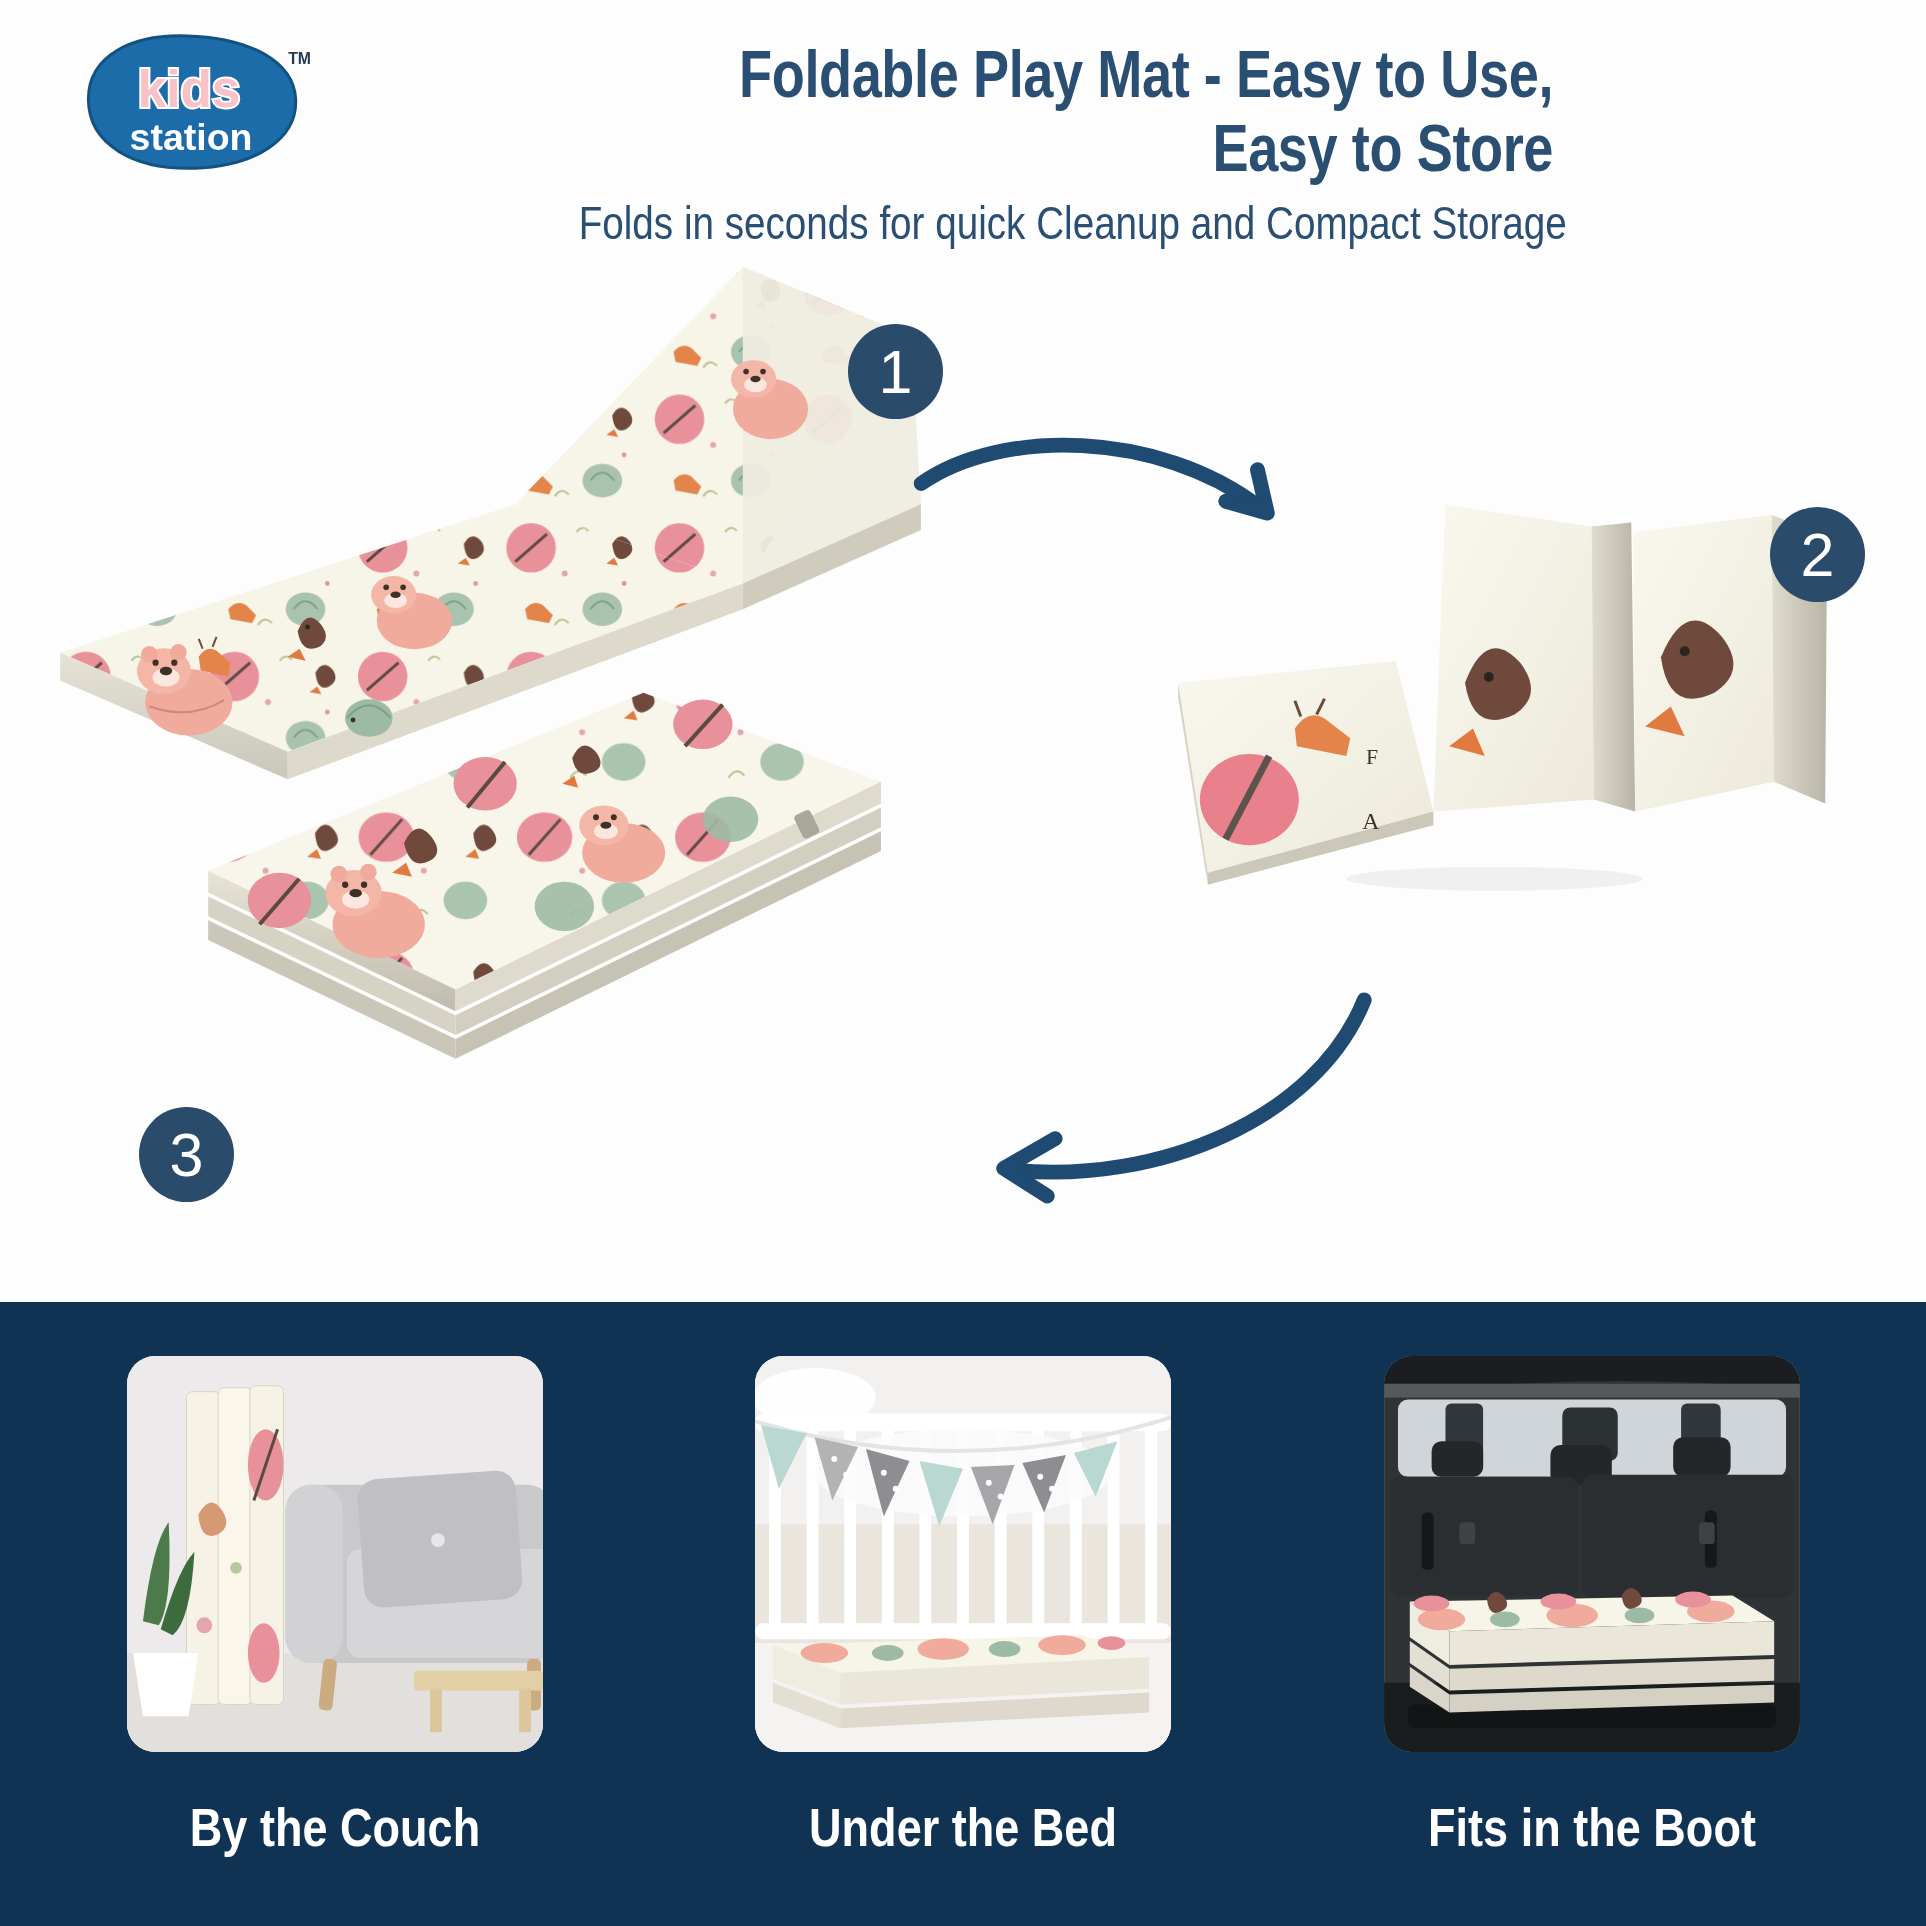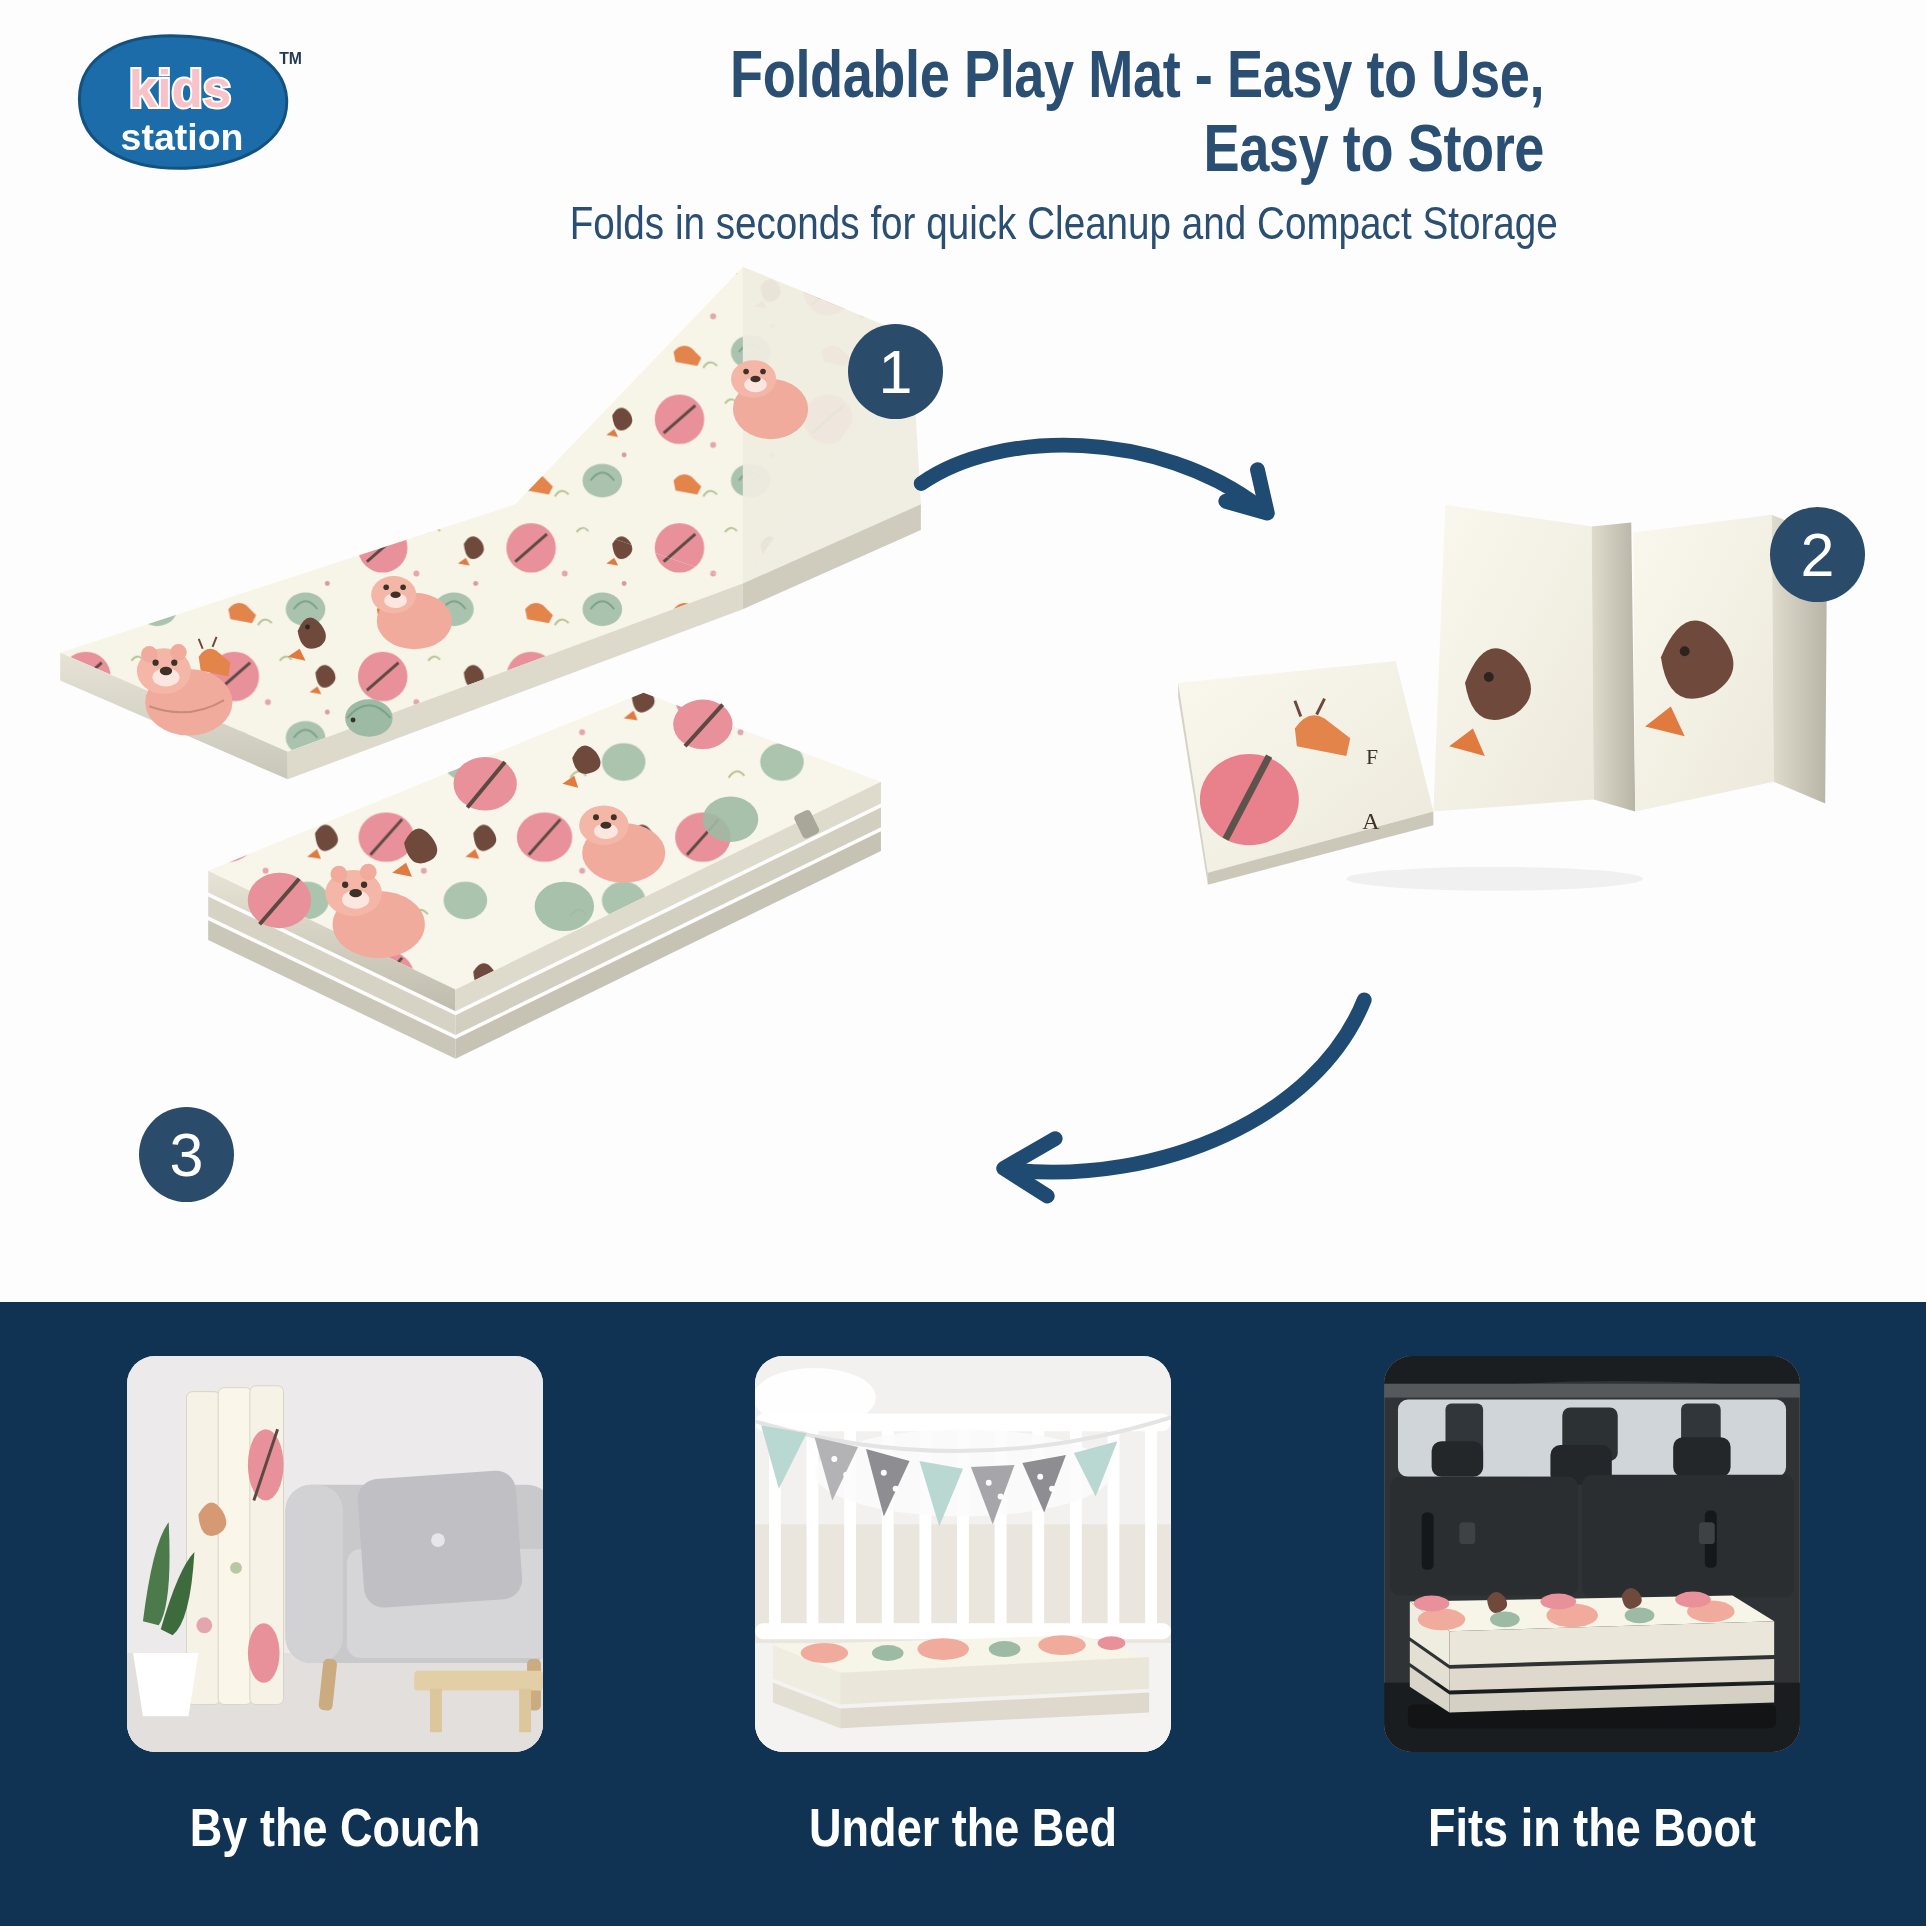--- a/index.html
+++ b/index.html
@@ -6,21 +6,21 @@
   body{
     width:1927px;height:1927px;
     background:#ffffff;
     font-family:"Liberation Sans", sans-serif;
     overflow:hidden;
     position:relative;
   }
   .page{position:relative;width:1927px;height:1927px;background:#fdfdfd;}
 
   
-  .header{position:absolute;left:4px;top:0;width:1691px;height:297px;}
+  .header{position:absolute;left:13px;top:0;width:1691px;height:297px;}
   .logo{position:absolute;left:57px;top:28px;width:248px;height:153px;}
   .logo svg{display:block;}
 
   .title-block{position:absolute;left:297px;top:38px;width:1366px;text-align:right;}
   .title{
     font-family:"Liberation Sans", sans-serif;
     font-size:66px;line-height:1.12;font-weight:700;
     color:#2a4f72;letter-spacing:-0.5px;
     transform:scaleX(0.82);transform-origin:center top;
     white-space:pre-line;

